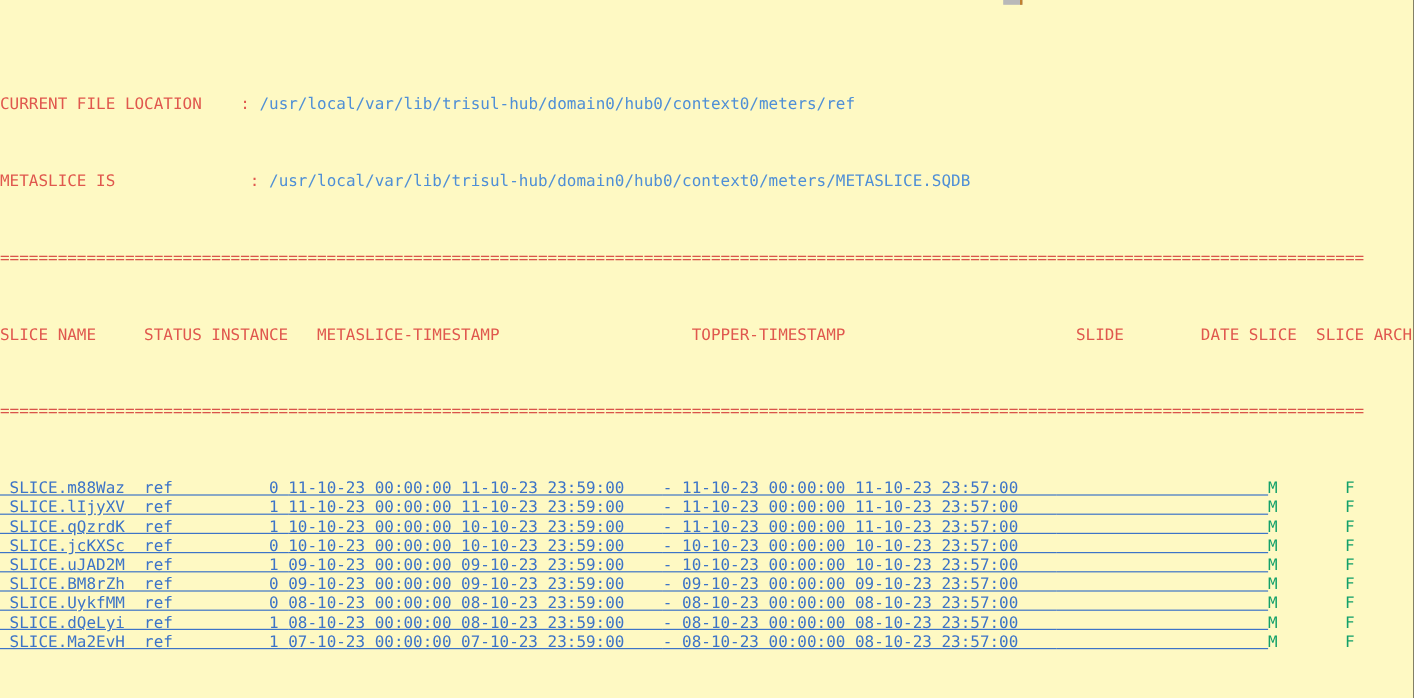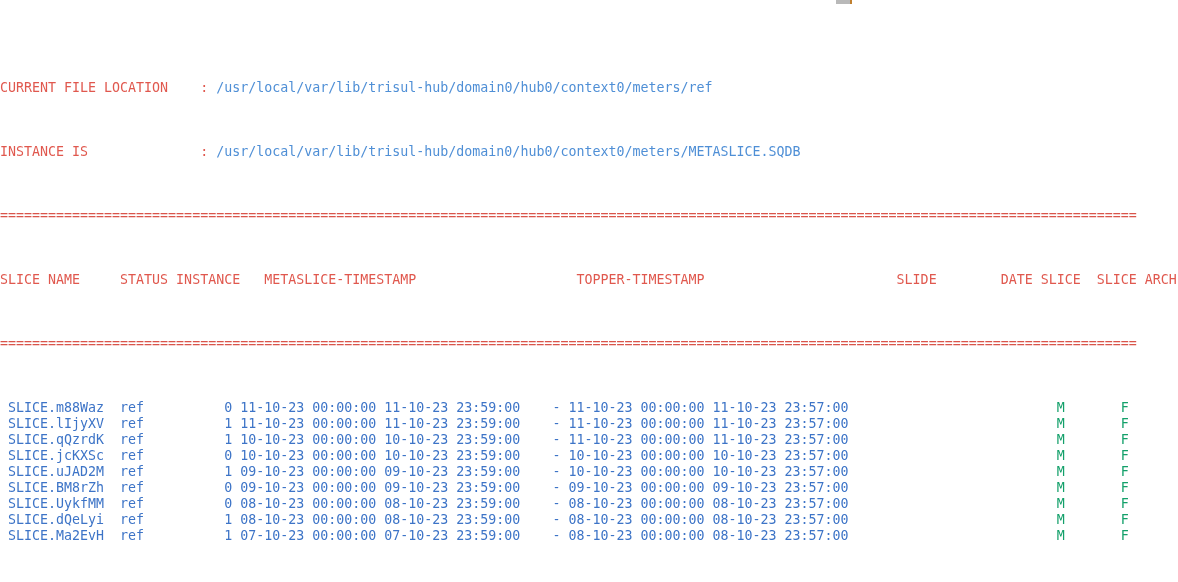--- a/index.html
+++ b/index.html
@@ -13,37 +13,37 @@
     overflow: hidden;
     font-family: "DejaVu Sans Mono", "Liberation Mono", monospace;
     font-size: 13.3px;
     line-height: 16px;
     letter-spacing: 0px;
   }
   #terminal {
     position: relative;
     width: 1178px;
     height: 582px;
-    background: #ffffff;
+    background: #fef9c3;
     padding: 0;
     box-sizing: border-box;
     white-space: pre;
   }
   .line {
     height: 16px;
     white-space: pre;
     font-family: "DejaVu Sans Mono", "Liberation Mono", monospace;
     font-size: 13.3px;
     line-height: 16px;
   }
   .c-label   { color: #e0584e; }
   .c-path    { color: #4f8fd6; }
   .c-rule    { color: #d9544a; }
   .c-head    { color: #e0584e; }
-  .c-data    { color: #3d74c7; }
+  .c-data    { color: #3d74c7; text-decoration: underline; }
   .c-flag    { color: #13a06a; }
   .topbit {
     position: absolute;
     top: 0px;
     left: 836px;
     width: 14px;
     height: 4px;
     background: #b9b9b9;
     border-right: 2px solid #c08030;
   }
@@ -52,21 +52,21 @@
 </style>
 </head>
 <body>
 
 <div id="terminal">
 
   <div class="topbit"></div>
 
   <div class="line"><span class="c-label">CURRENT FILE LOCATION</span><span class="c-label">    </span><span class="c-label">:</span><span class="c-path"> </span><span class="c-path">/usr/local/var/lib/trisul-hub/domain0/hub0/context0/meters/ref</span></div>
 
-  <div class="line"><span class="c-label">INSTANCE IS</span><span class="c-label">              </span><span class="c-label">:</span><span class="c-path"> </span><span class="c-path">/usr/local/var/lib/trisul-hub/domain0/hub0/context0/meters/METASLICE.SQDB</span></div>
+  <div class="line"><span class="c-label">METASLICE IS</span><span class="c-label">              </span><span class="c-label">:</span><span class="c-path"> </span><span class="c-path">/usr/local/var/lib/trisul-hub/domain0/hub0/context0/meters/METASLICE.SQDB</span></div>
 
   <div class="line c-rule">==============================================================================================================================================</div>
 
   <div class="line c-head">SLICE NAME     STATUS INSTANCE   METASLICE-TIMESTAMP                    TOPPER-TIMESTAMP                        SLIDE        DATE SLICE  SLICE ARCHIVE</div>
 
   <div class="line c-rule">==============================================================================================================================================</div>
 
   <div class="rows" id="rows"><div class="row"><span class="c-data"> SLICE.m88Waz  ref          0 </span><span class="c-data">11-10-23 00:00:00 11-10-23 23:59:00    </span><span class="c-data">- </span><span class="c-data">11-10-23 00:00:00 11-10-23 23:57:00    </span><span class="c-data">                      </span><span class="c-flag">M</span><span class="c-flag">       </span><span class="c-flag">F</span><span class="c-flag">      </span><span class="c-flag">F</span></div><div class="row"><span class="c-data"> SLICE.lIjyXV  ref          1 </span><span class="c-data">11-10-23 00:00:00 11-10-23 23:59:00    </span><span class="c-data">- </span><span class="c-data">11-10-23 00:00:00 11-10-23 23:57:00    </span><span class="c-data">                      </span><span class="c-flag">M</span><span class="c-flag">       </span><span class="c-flag">F</span><span class="c-flag">      </span><span class="c-flag">F</span></div><div class="row"><span class="c-data"> SLICE.qQzrdK  ref          1 </span><span class="c-data">10-10-23 00:00:00 10-10-23 23:59:00    </span><span class="c-data">- </span><span class="c-data">11-10-23 00:00:00 11-10-23 23:57:00    </span><span class="c-data">                      </span><span class="c-flag">M</span><span class="c-flag">       </span><span class="c-flag">F</span><span class="c-flag">      </span><span class="c-flag">F</span></div><div class="row"><span class="c-data"> SLICE.jcKXSc  ref          0 </span><span class="c-data">10-10-23 00:00:00 10-10-23 23:59:00    </span><span class="c-data">- </span><span class="c-data">10-10-23 00:00:00 10-10-23 23:57:00    </span><span class="c-data">                      </span><span class="c-flag">M</span><span class="c-flag">       </span><span class="c-flag">F</span><span class="c-flag">      </span><span class="c-flag">F</span></div><div class="row"><span class="c-data"> SLICE.uJAD2M  ref          1 </span><span class="c-data">09-10-23 00:00:00 09-10-23 23:59:00    </span><span class="c-data">- </span><span class="c-data">10-10-23 00:00:00 10-10-23 23:57:00    </span><span class="c-data">                      </span><span class="c-flag">M</span><span class="c-flag">       </span><span class="c-flag">F</span><span class="c-flag">      </span><span class="c-flag">F</span></div><div class="row"><span class="c-data"> SLICE.BM8rZh  ref          0 </span><span class="c-data">09-10-23 00:00:00 09-10-23 23:59:00    </span><span class="c-data">- </span><span class="c-data">09-10-23 00:00:00 09-10-23 23:57:00    </span><span class="c-data">                      </span><span class="c-flag">M</span><span class="c-flag">       </span><span class="c-flag">F</span><span class="c-flag">      </span><span class="c-flag">F</span></div><div class="row"><span class="c-data"> SLICE.UykfMM  ref          0 </span><span class="c-data">08-10-23 00:00:00 08-10-23 23:59:00    </span><span class="c-data">- </span><span class="c-data">08-10-23 00:00:00 08-10-23 23:57:00    </span><span class="c-data">                      </span><span class="c-flag">M</span><span class="c-flag">       </span><span class="c-flag">F</span><span class="c-flag">      </span><span class="c-flag">F</span></div><div class="row"><span class="c-data"> SLICE.dQeLyi  ref          1 </span><span class="c-data">08-10-23 00:00:00 08-10-23 23:59:00    </span><span class="c-data">- </span><span class="c-data">08-10-23 00:00:00 08-10-23 23:57:00    </span><span class="c-data">                      </span><span class="c-flag">M</span><span class="c-flag">       </span><span class="c-flag">F</span><span class="c-flag">      </span><span class="c-flag">F</span></div><div class="row"><span class="c-data"> SLICE.Ma2EvH  ref          1 </span><span class="c-data">07-10-23 00:00:00 07-10-23 23:59:00    </span><span class="c-data">- </span><span class="c-data">08-10-23 00:00:00 08-10-23 23:57:00    </span><span class="c-data">                      </span><span class="c-flag">M</span><span class="c-flag">       </span><span class="c-flag">F</span><span class="c-flag">      </span><span class="c-flag">F</span></div></div>
 
 </div>

